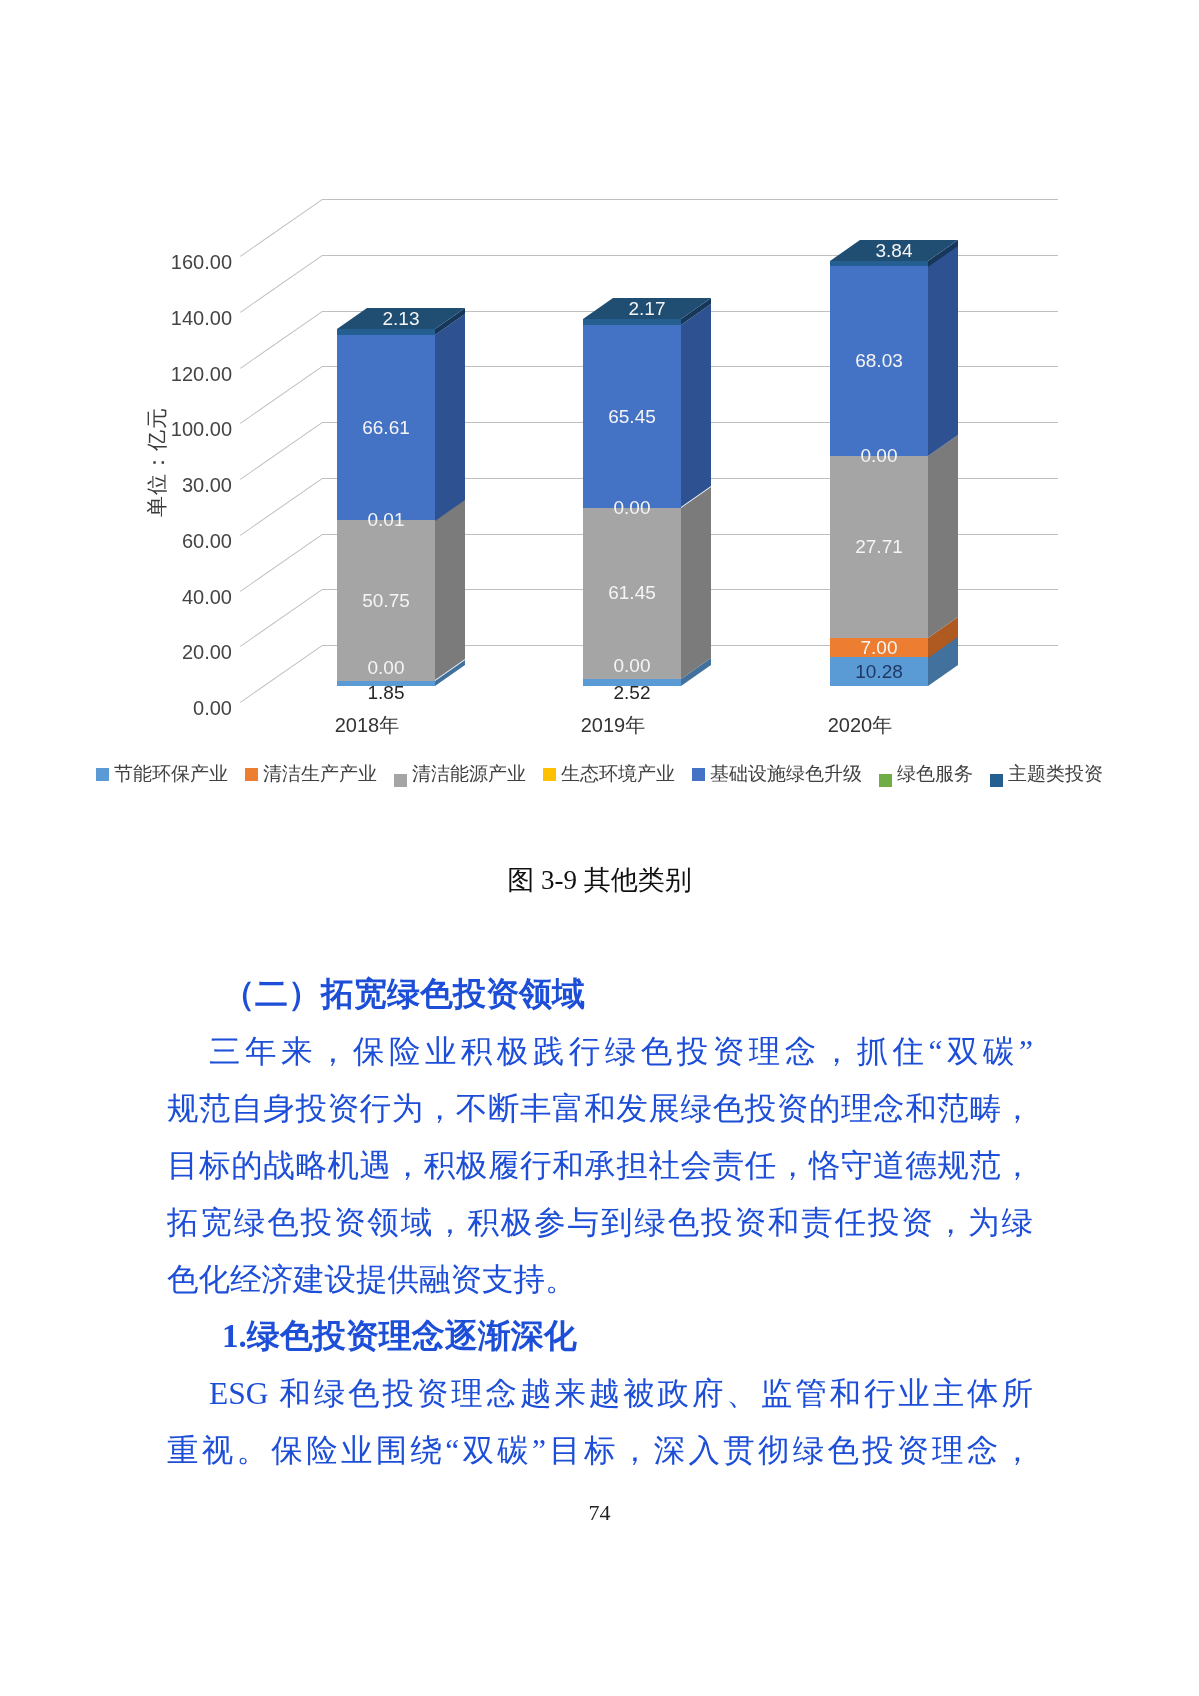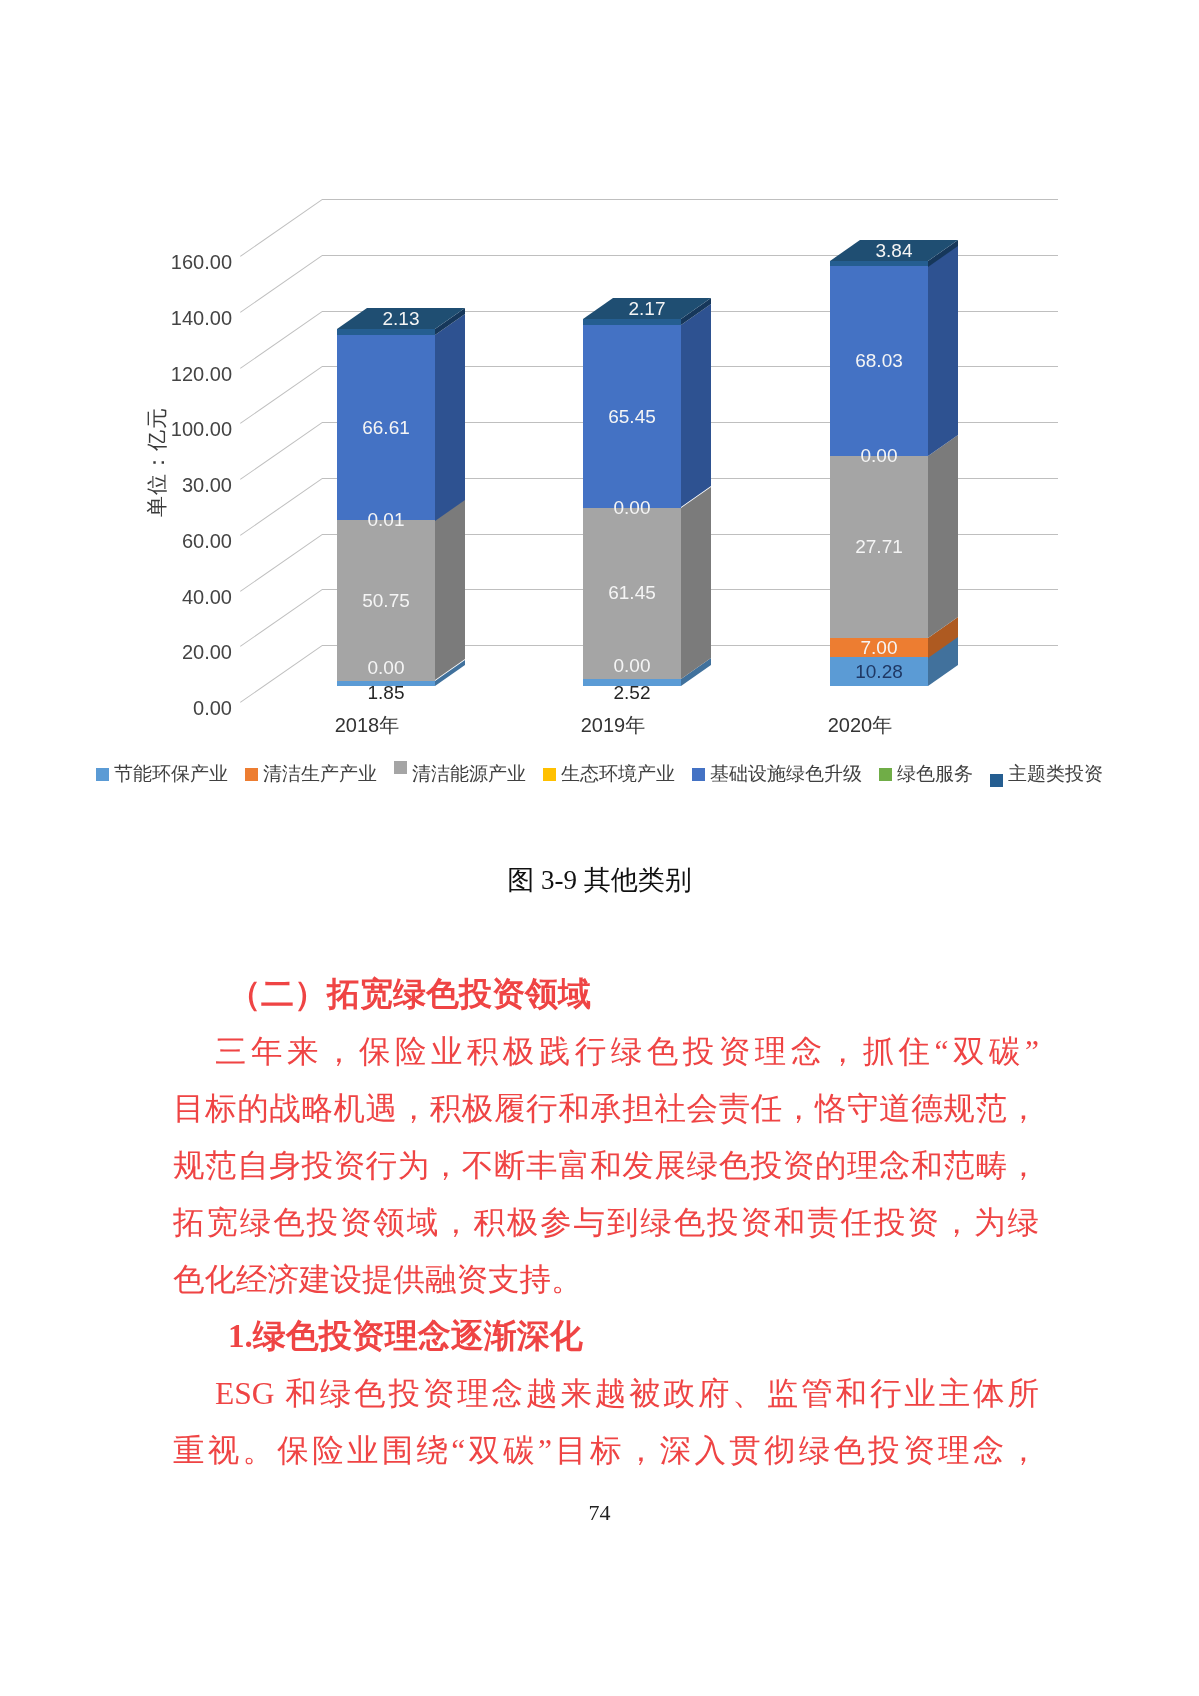--- a/index.html
+++ b/index.html
@@ -6,22 +6,22 @@
   .page{position:relative;width:1199px;height:1696px;background:#fff;overflow:hidden;
         font-family:"Liberation Serif","DejaVu Serif",serif;color:#000;}
   .chart-region{position:absolute;left:0;top:0;width:1199px;height:940px;}
   .y-axis-title{position:absolute;left:72px;top:448px;width:170px;text-align:center;
         transform:rotate(-90deg);font:21px "Liberation Sans","DejaVu Sans",sans-serif;
         color:#3a3a3a;letter-spacing:1px;}
   .chart-legend{position:absolute;left:0;top:761px;width:1199px;display:flex;
         justify-content:center;align-items:center;gap:17px;}
   .figure-caption{position:absolute;left:0;top:862px;width:1199px;text-align:center;
         font-size:27px;color:#111;}
-  .textblock{position:absolute;left:173px;top:966px;width:866px;
-        font-size:31.5px;line-height:57px;color:#ef4444;}
+  .textblock{position:absolute;left:167px;top:966px;width:866px;
+        font-size:31.5px;line-height:57px;color:#1d4ed8;}
   .h1,.h2{font-weight:bold;font-size:33px;padding-left:55px;line-height:57px;}
   .bline{text-align:justify;text-align-last:justify;}
   .bline.first{text-indent:42px;}
   .bline.plain{text-align:left;text-align-last:left;}
   .page-number{position:absolute;left:0;top:1500px;width:1199px;text-align:center;
         font-size:22px;color:#222;}
 </style>
 </head>
 <body>
 
@@ -110,50 +110,50 @@
     <div class="y-axis-title">单位：亿元</div>
     <div class="chart-legend">
         <div style="display: flex; align-items: center; gap: 5px;">
           <div style="width: 13px; height: 13px; background: rgb(91, 155, 213); flex: 0 0 auto;"></div>
           <div style="font: 19px &quot;Liberation Sans&quot;, &quot;DejaVu Sans&quot;, sans-serif; color: rgb(64, 64, 64);">节能环保产业</div>
         </div>
         <div style="display: flex; align-items: center; gap: 5px;">
           <div style="width: 13px; height: 13px; background: rgb(237, 125, 49); flex: 0 0 auto;"></div>
           <div style="font: 19px &quot;Liberation Sans&quot;, &quot;DejaVu Sans&quot;, sans-serif; color: rgb(64, 64, 64);">清洁生产产业</div>
         </div>
-        <div style="display: flex; align-items: flex-start; gap: 5px;">
+        <div style="display: flex; align-items: flex-end; gap: 5px;">
           <div style="width: 13px; height: 13px; background: rgb(165, 165, 165); flex: 0 0 auto;"></div>
           <div style="font: 19px &quot;Liberation Sans&quot;, &quot;DejaVu Sans&quot;, sans-serif; color: rgb(64, 64, 64);">清洁能源产业</div>
         </div>
         <div style="display: flex; align-items: center; gap: 5px;">
           <div style="width: 13px; height: 13px; background: rgb(255, 192, 0); flex: 0 0 auto;"></div>
           <div style="font: 19px &quot;Liberation Sans&quot;, &quot;DejaVu Sans&quot;, sans-serif; color: rgb(64, 64, 64);">生态环境产业</div>
         </div>
         <div style="display: flex; align-items: center; gap: 5px;">
           <div style="width: 13px; height: 13px; background: rgb(68, 114, 196); flex: 0 0 auto;"></div>
           <div style="font: 19px &quot;Liberation Sans&quot;, &quot;DejaVu Sans&quot;, sans-serif; color: rgb(64, 64, 64);">基础设施绿色升级</div>
         </div>
-        <div style="display: flex; align-items: center; gap: 5px;">
+        <div style="display: flex; align-items: flex-end; gap: 5px;">
           <div style="width: 13px; height: 13px; background: rgb(112, 173, 71); flex: 0 0 auto;"></div>
           <div style="font: 19px &quot;Liberation Sans&quot;, &quot;DejaVu Sans&quot;, sans-serif; color: rgb(64, 64, 64);">绿色服务</div>
         </div>
         <div style="display: flex; align-items: flex-end; gap: 5px;">
           <div style="width: 13px; height: 13px; background: rgb(37, 94, 145); flex: 0 0 auto;"></div>
           <div style="font: 19px &quot;Liberation Sans&quot;, &quot;DejaVu Sans&quot;, sans-serif; color: rgb(64, 64, 64);">主题类投资</div>
         </div>
       </div>
   </div>
 
   <div class="figure-caption">图 3-9 其他类别</div>
 
   <div class="textblock">
     <div class="h1">（二）拓宽绿色投资领域</div>
     <div class="bline first">三年来，保险业积极践行绿色投资理念，抓住“双碳”</div>
+    <div class="bline">规范自身投资行为，不断丰富和发展绿色投资的理念和范畴，</div>
     <div class="bline">目标的战略机遇，积极履行和承担社会责任，恪守道德规范，</div>
-    <div class="bline">规范自身投资行为，不断丰富和发展绿色投资的理念和范畴，</div>
     <div class="bline">拓宽绿色投资领域，积极参与到绿色投资和责任投资，为绿</div>
     <div class="bline plain">色化经济建设提供融资支持。</div>
     <div class="h2">1.绿色投资理念逐渐深化</div>
     <div class="bline first">ESG 和绿色投资理念越来越被政府、监管和行业主体所</div>
     <div class="bline">重视。保险业围绕“双碳”目标，深入贯彻绿色投资理念，</div>
   </div>
 
   <div class="page-number">74</div>
 
 </div>

